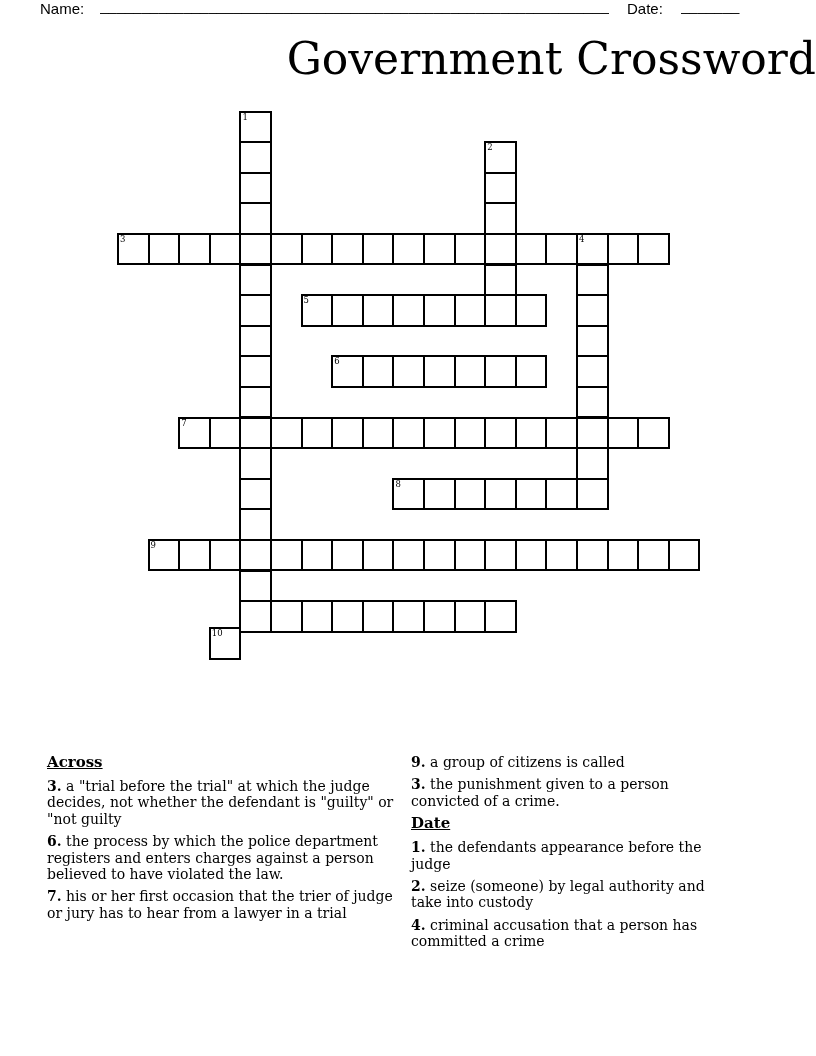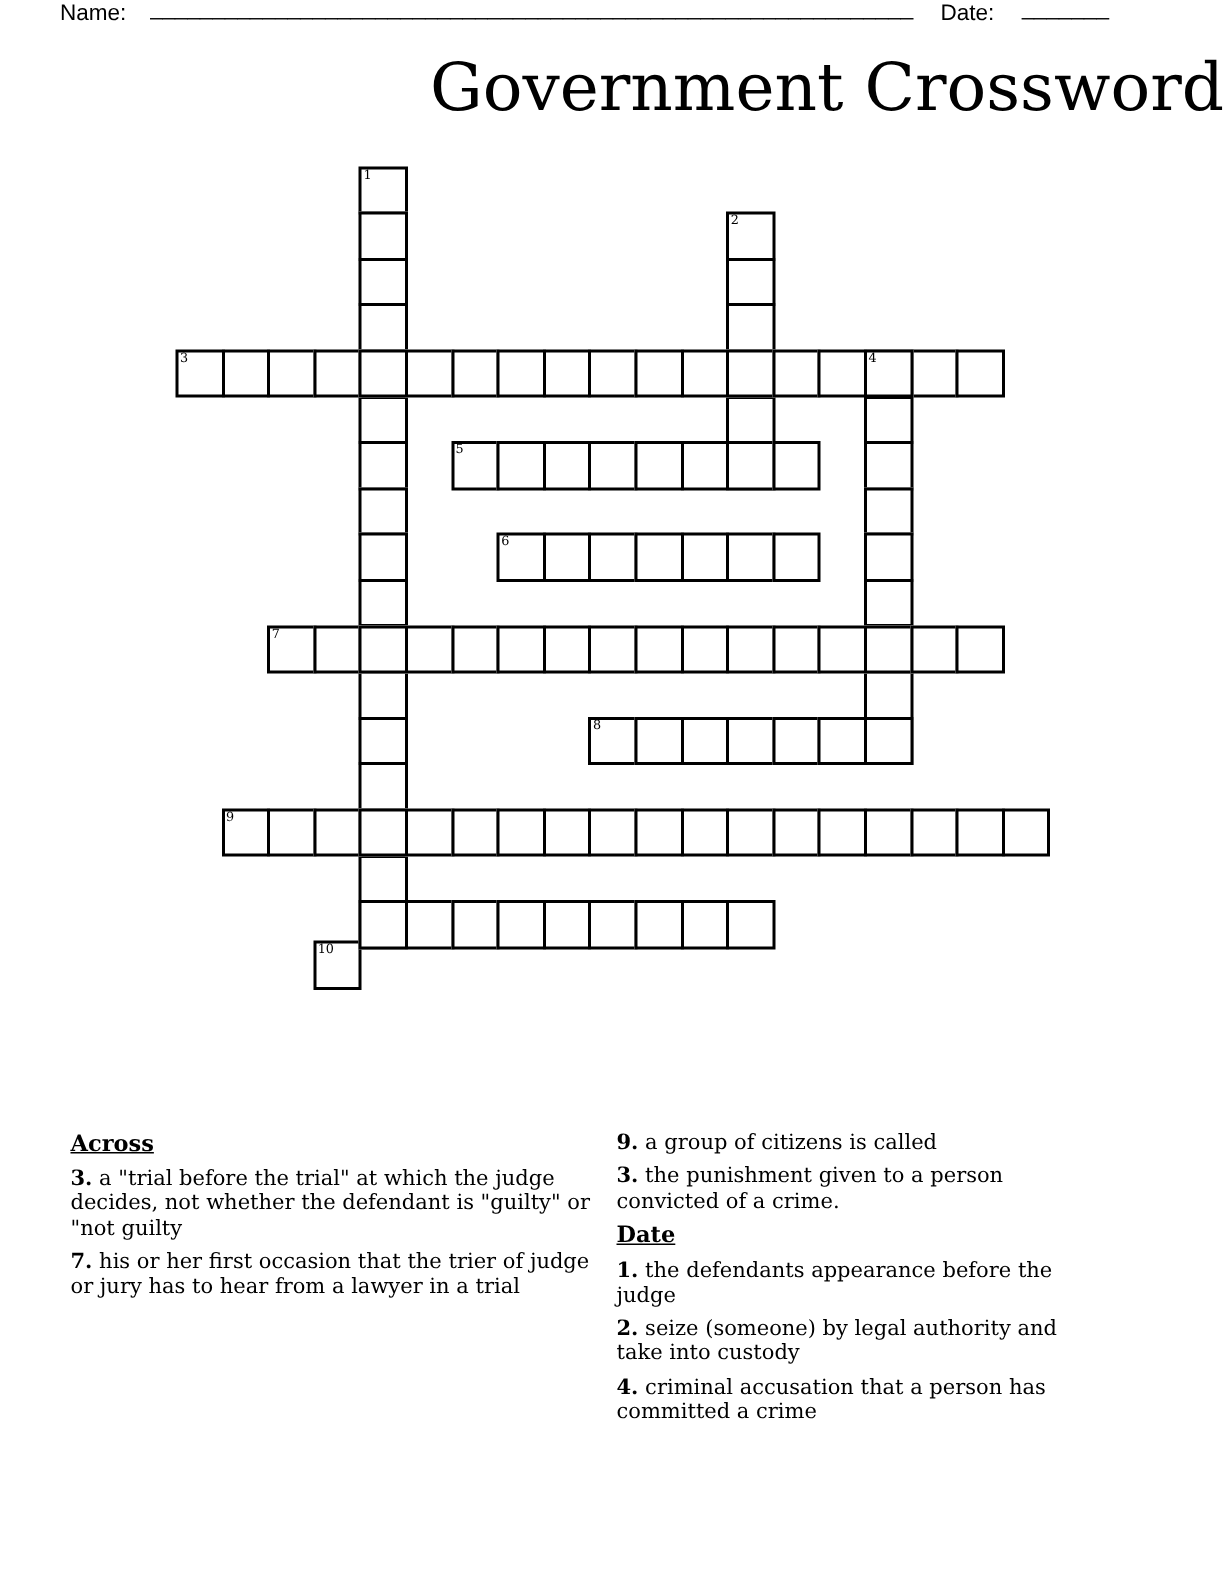--- a/index.html
+++ b/index.html
@@ -185,20 +185,21 @@
     <div class="cell" style="left: 361.8px; top: 600.1px;"></div>
     <div class="cell" style="left: 392.4px; top: 600.1px;"></div>
     <div class="cell" style="left: 423px; top: 600.1px;"></div>
     <div class="cell" style="left: 453.6px; top: 600.1px;"></div>
     <div class="cell" style="left: 484.2px; top: 600.1px;"></div>
   </div>
 
 <div class="clue-col" id="clues-left">
   <p class="clue-heading">Across</p>
   <p class="clue"><span class="num">3.</span> <span>a "trial before the trial" at which the judge decides, not whether the defendant is "guilty" or "not guilty</span></p>
+  <p class="clue"><span class="num">6.</span> <span>the process by which the police department registers and enters charges against a person believed to have violated the law.</span></p>
   <p class="clue"><span class="num">7.</span> <span>his or her first occasion that the trier of judge or jury has to hear from a lawyer in a trial</span></p>
 </div>
 
 <div class="clue-col" id="clues-right">
   <p class="clue"><span class="num">9.</span> <span>a group of citizens is called</span></p>
   <p class="clue"><span class="num">3.</span> <span>the punishment given to a person convicted of a crime.</span></p>
   <p class="clue-heading">Date</p>
   <p class="clue"><span class="num">1.</span> <span>the defendants appearance before the judge</span></p>
   <p class="clue"><span class="num">2.</span> <span>seize (someone) by legal authority and take into custody</span></p>
   <p class="clue"><span class="num">4.</span> <span>criminal accusation that a person has committed a crime</span></p>

